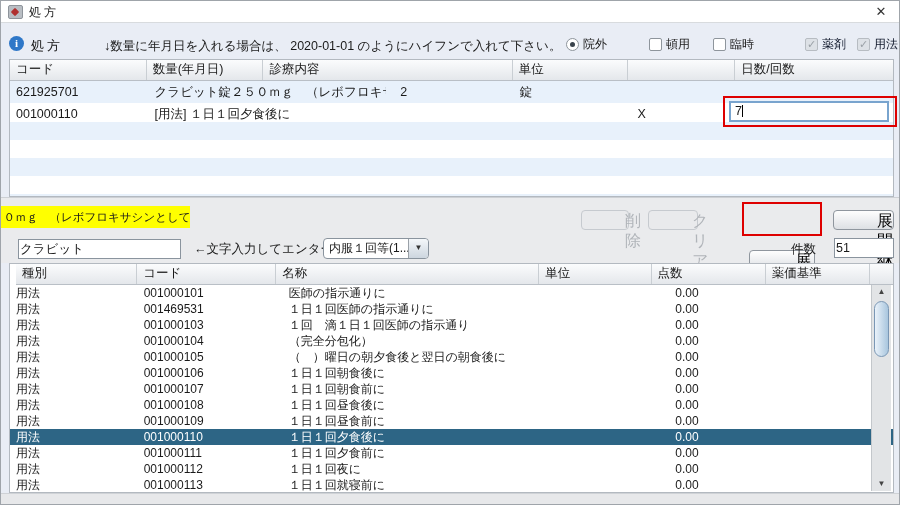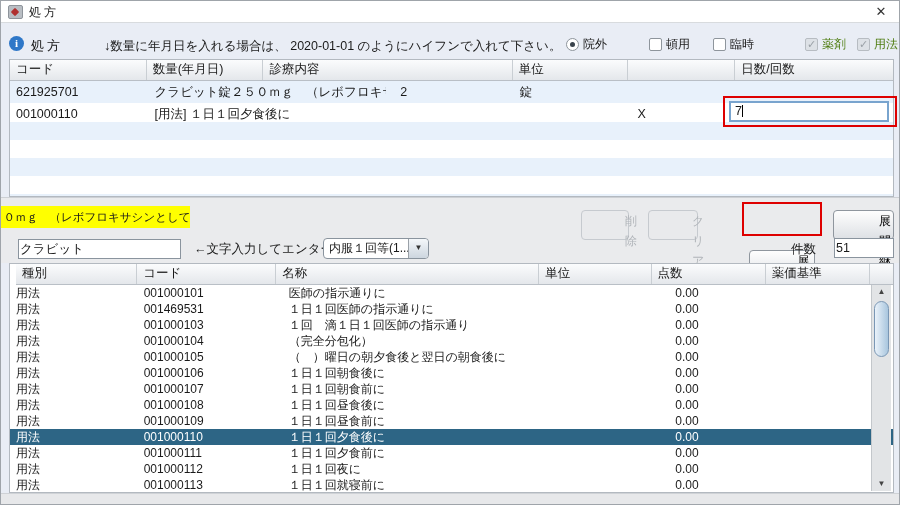--- a/index.html
+++ b/index.html
@@ -17,21 +17,21 @@
   
   .infobar { position:absolute; left:0; top:22px; width:100%; height:36px; }
   .info-icon { position:absolute; left:8px; top:13px; width:15px; height:15px; border-radius:50%; background:#2E77C8; color:#fff; font-size:11px; font-weight:bold; text-align:center; line-height:15px; font-family:"Liberation Serif",serif; }
   .info-title { position:absolute; left:30px; top:14px; letter-spacing:3px; font-size:13px; }
   .info-instruction { position:absolute; left:103px; top:15px; font-size:12.5px; }
   .opt { position:absolute; top:13px; height:16px; display:flex; align-items:center; gap:4px; cursor:pointer; }
   .radio { width:13px; height:13px; border-radius:50%; border:1px solid #8E959C; background:#fff; position:relative; }
   .opt.on .radio::after { content:""; position:absolute; left:3px; top:3px; width:5px; height:5px; border-radius:50%; background:#39434C; }
   .cb { width:13px; height:13px; border:1px solid #8E959C; border-radius:2px; background:#fff; position:relative; font-size:11px; line-height:12px; text-align:center; color:#555; }
   .opt.on .cb::after { content:"✓"; position:absolute; left:1px; top:-1px; }
-  .opt.dis { color:#4d7c0f; }
+  .opt.dis { color:#0f172a; }
   .opt.dis .cb { background:#DDE1E6; border-color:#B7BCC2; color:#9AA0A6; }
   
   .tbl { position:absolute; background:#fff; border:1px solid #B3B9C0; }
   .thead { display:flex; background:linear-gradient(#FBFCFD,#E4E7EB); border-bottom:1px solid #B9BFC6; }
   .th { padding:0 6px; line-height:19px; height:20px; border-right:1px solid #C9CED3; white-space:nowrap; overflow:hidden; font-size:12.5px; }
   .th:last-child { border-right:none; }
   .trow { display:flex; white-space:nowrap;gap:8px; }
   .td { padding:0 6px; overflow:hidden; white-space:nowrap; font-size:12.5px; }
   
   #upper-table { left:8px; top:58px; width:885px; height:138px; }
@@ -42,21 +42,21 @@
   
   .days-input { position:absolute; left:728px; top:100px; width:160px; height:21px; background:#fff; border:2px solid #79A4CE; line-height:17px; padding-left:4px; font-size:12.5px; }
   .caret { display:inline-block; width:1px; height:12px; background:#000; vertical-align:-2px; }
   .anno { position:absolute; border:2px solid #DE0000; pointer-events:none; }
   #anno-days { left:722px; top:95px; width:174px; height:31px; }
   #anno-expand { left:741px; top:201px; width:80px; height:34px; }
   
   .middle { position:absolute; left:0; top:196px; width:100%; height:66px; background:#EAEBED; border-top:1px solid #CDD0D4; }
   .hl-label { position:absolute; left:0; top:8px; width:189px; height:22px; background:#FFFF00; overflow:hidden; white-space:nowrap; line-height:22px; font-size:11.5px; }
   .hl-label span { margin-left:-9px; display:inline-block; }
-  .btn { position:absolute; top:12px; height:30px; border:1px solid #8F969E; border-radius:4px; background:linear-gradient(#FEFEFE,#DDE0E4); font-size:12px; text-align:center; line-height:20px; cursor:pointer;padding-left:43px; }
+  .btn { position:absolute; top:12px; height:20px; border:1px solid #8F969E; border-radius:4px; background:linear-gradient(#FEFEFE,#DDE0E4); font-size:16px; text-align:center; line-height:20px; cursor:pointer;padding-left:43px; }
   .btn.dis { border-color:#C6CACF; background:#E9EAEC; color:#B0B4B9; cursor:default; }
   #btn-delete { left:580px; width:48px; }
   #btn-clear  { left:647px; width:50px; }
   #btn-expand { left:748px; width:66px;margin-top:40px; }
   #btn-expand-cont { left:832px; width:61px; }
   .tinput { position:absolute; background:#fff; border:1px solid #8A949E; line-height:18px; padding-left:1px; font-size:12.5px; }
   #search-input { left:17px; top:41px; width:163px; height:20px; }
   .hint { position:absolute; left:193px; top:43px; font-size:12.5px; }
   .combo { position:absolute; left:322px; top:40px; width:106px; height:21px; background:#fff; border:1px solid #8A949E; border-radius:4px; line-height:19px; padding-left:5px; font-size:12px; overflow:hidden; cursor:pointer; }
   .combo-arrow { position:absolute; right:0; top:0; width:20px; height:19px; border-left:1px solid #9AA1A8; border-radius:0 3px 3px 0; background:linear-gradient(#F4F7FA,#CDD6DF); text-align:center; line-height:18px; font-size:8px; color:#333; }

